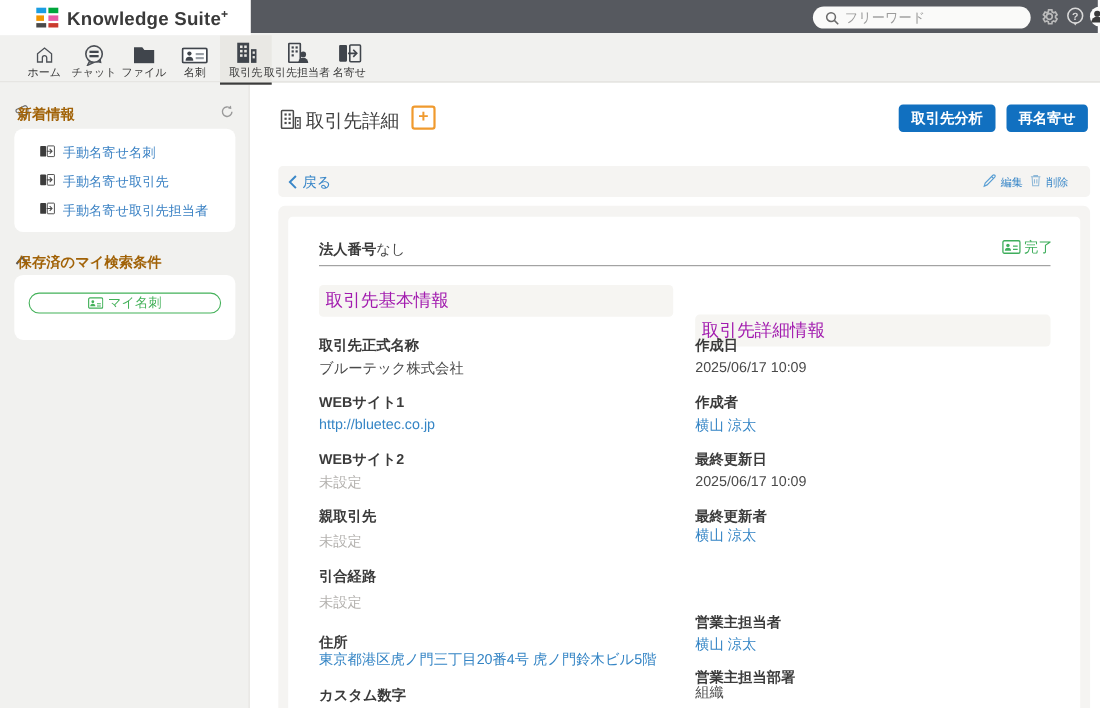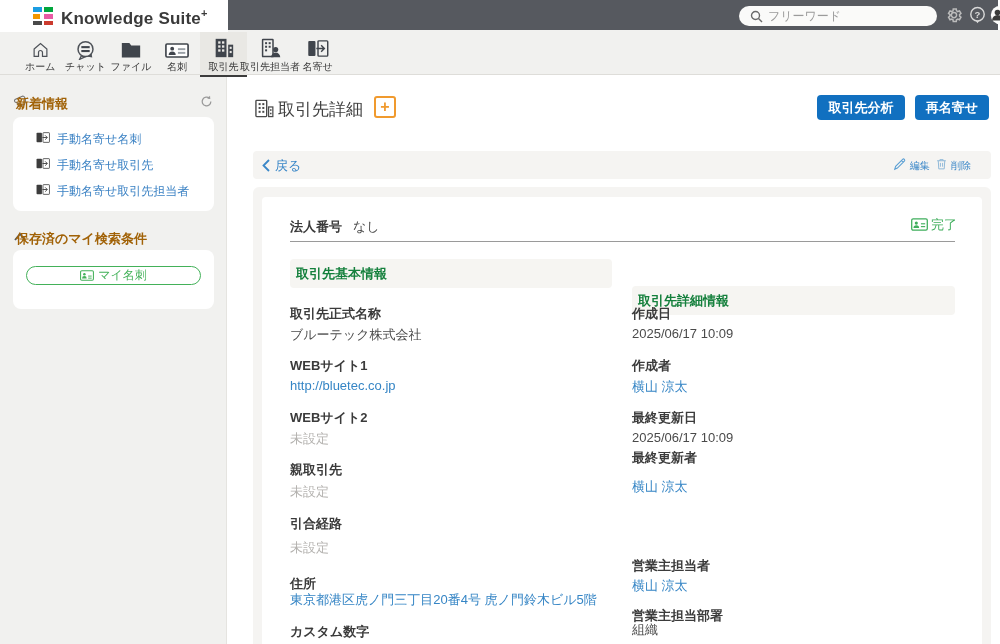--- a/index.html
+++ b/index.html
@@ -31,21 +31,21 @@
 .bluebtn { position:absolute; top:95px; height:25px; background:#1170c0; border-radius:4px; color:#fff; font-size:13px; font-weight:bold; text-align:center; line-height:25px; }
 .backbar { left:253px; top:151px; width:738px; height:28px; background:#f5f4f2; border-radius:4px; }
 .backlink { left:262px; top:157px; font-size:13px; color:#3a87c8; }
 .graypanel { left:253px; top:187px; width:738px; height:457px; background:#f5f4f2; border-radius:6px 6px 0 0; }
 .card { left:9px; top:10px; width:720px; height:447px; background:#fff; border-radius:4px 4px 0 0; }
 
 .c-lbl { position:absolute; font-size:13px; font-weight:bold; color:#3b3b3b; }
 .c-val { position:absolute; font-size:13px; color:#4a4a4a; }
 .c-link { position:absolute; font-size:13px; color:#3585c5; }
 .c-dim { position:absolute; font-size:13px; color:#b3b1ae; }
-.c-hdr { position:absolute; height:29px; background:#f6f5f2; border-radius:4px; font-size:13px; font-weight:bold; color:#15803d; line-height:29px; padding-left:6px; }
+.c-hdr { position:absolute; height:29px; background:#f6f5f2; border-radius:4px; font-size:16px; font-weight:normal; color:#a21caf; line-height:29px; padding-left:6px; }
 </style>
 </head>
 <body>
 <div class="abs topbar"></div>
 <div class="abs logobox"></div>
 <div class="abs logotext">Knowledge Suite<sup>+</sup></div>
 
 <div class="lg" style="left:33px;top:7px;width:8.5px;height:4.5px;background:#1b9de2"></div>
 <div class="lg" style="left:43.5px;top:7px;width:9px;height:4.5px;background:#00a63c"></div>
 <div class="lg" style="left:33px;top:14px;width:6.5px;height:4.5px;background:#f29600"></div>
@@ -200,21 +200,21 @@
 <svg style="vertical-align:-2px" width="14" height="14" viewBox="0 0 24 24">
       <path fill="none" stroke="#5a9fd4" stroke-width="1.8" d="M3 21 L4.5 16 L16.5 4 a2.1 2.1 0 0 1 3 3 L7.5 19 Z M14.5 6 l3 3"></path>
     </svg> 編集&nbsp;&nbsp;<svg style="vertical-align:-2px" width="13" height="14" viewBox="0 0 24 24">
       <path fill="none" stroke="#8fb8d8" stroke-width="1.8" d="M4 6 h16 M9 6 V4 h6 v2 M6 6 l1 15 h10 l1-15 M10 10 v7 M14 10 v7"></path>
     </svg> 削除
 </div>
 
 <div class="abs graypanel">
   <div class="abs card">
 
-    <div class="c-lbl" style="left:28px;top:21px;">法人番号<span style="font-weight:normal;color:#4a4a4a;margin-left:11px;">なし</span></div>
+    <div class="c-lbl" style="left:28px;top:21px;">法人番号<span style="font-weight:normal;color:#4a4a4a;">なし</span></div>
     <div class="abs" style="left:649px;top:19px;font-size:13px;color:#3fae5c;"><svg style="vertical-align:-2px;margin-right:3px" width="17" height="13" viewBox="0 0 24 18">
           <rect x="1" y="1" width="22" height="16" rx="2" fill="none" stroke="#3fae5c" stroke-width="1.8"></rect>
           <circle cx="7.5" cy="7" r="2.2" fill="#3fae5c"></circle>
           <path d="M3.5 14 a4 4 0 0 1 8 0z" fill="#3fae5c"></path>
           <line x1="14" y1="8" x2="20" y2="8" stroke="#3fae5c" stroke-width="1.6"></line>
           <line x1="14" y1="12" x2="20" y2="12" stroke="#3fae5c" stroke-width="1.6"></line>
         </svg>完了</div>
     <div class="abs" style="left:28px;top:44px;width:665px;border-top:1px solid #9a9a9a;"></div>
     <div class="c-hdr" style="left:28px;top:62px;width:322px;">取引先基本情報</div>
     <div class="c-hdr" style="left:370px;top:62px;width:323px;margin-top:27px;">取引先詳細情報</div>
@@ -232,20 +232,20 @@
     <div class="c-lbl" style="left:28px;top:378px;">住所</div>
     <div class="c-link" style="left:28px;top:394px;">東京都港区虎ノ門三丁目20番4号 虎ノ門鈴木ビル5階</div>
     <div class="c-lbl" style="left:28px;top:426px;">カスタム数字</div>
 
     <div class="c-lbl" style="left:370px;top:108px;">作成日</div>
     <div class="c-val" style="left:370px;top:129px;">2025/06/17 10:09</div>
     <div class="c-lbl" style="left:370px;top:160px;">作成者</div>
     <div class="c-link" style="left:370px;top:181px;">横山 涼太</div>
     <div class="c-lbl" style="left:370px;top:212px;">最終更新日</div>
     <div class="c-val" style="left:370px;top:233px;">2025/06/17 10:09</div>
-    <div class="c-lbl" style="left:370px;top:252px;">最終更新者</div>
+    <div class="c-lbl" style="left:370px;top:264px;">最終更新者</div>
     <div class="c-link" style="left:370px;top:281px;">横山 涼太</div>
     <div class="c-lbl" style="left:370px;top:360px;">営業主担当者</div>
     <div class="c-link" style="left:370px;top:380px;">横山 涼太</div>
     <div class="c-lbl" style="left:370px;top:410px;">営業主担当部署</div>
     <div class="c-val" style="left:370px;top:424px;">組織</div>
   </div>
 </div>
 
 </body></html>

